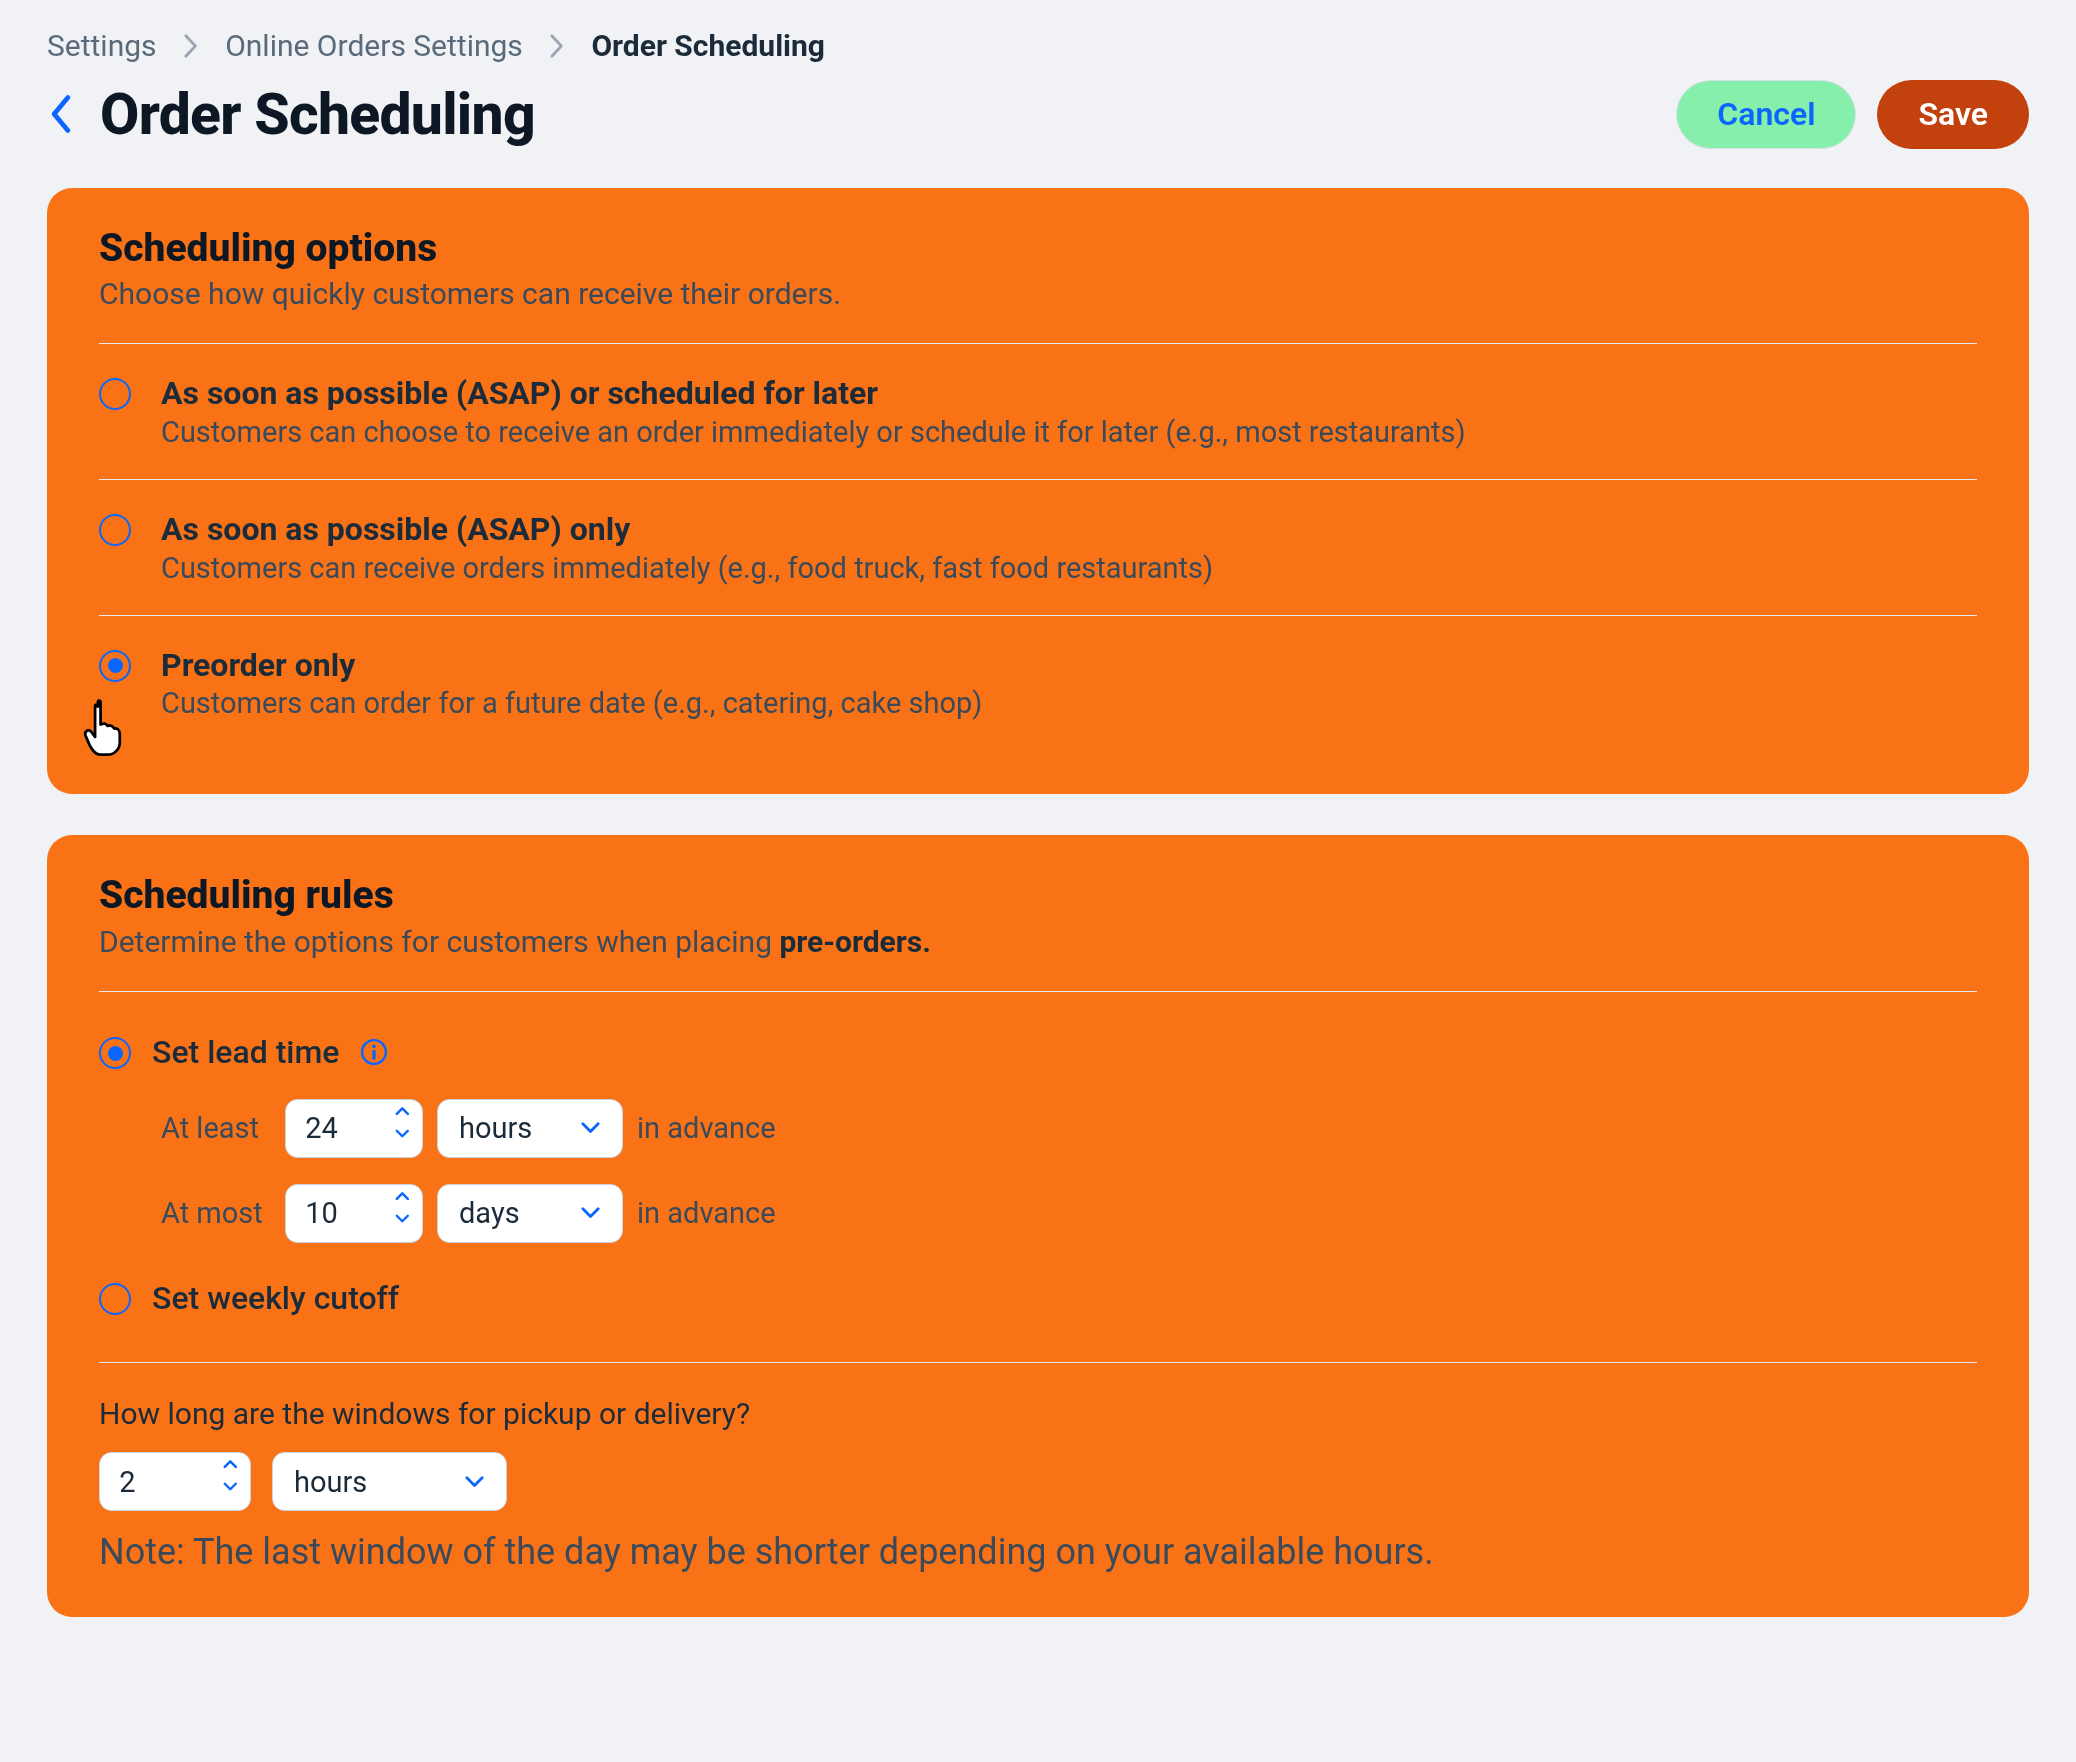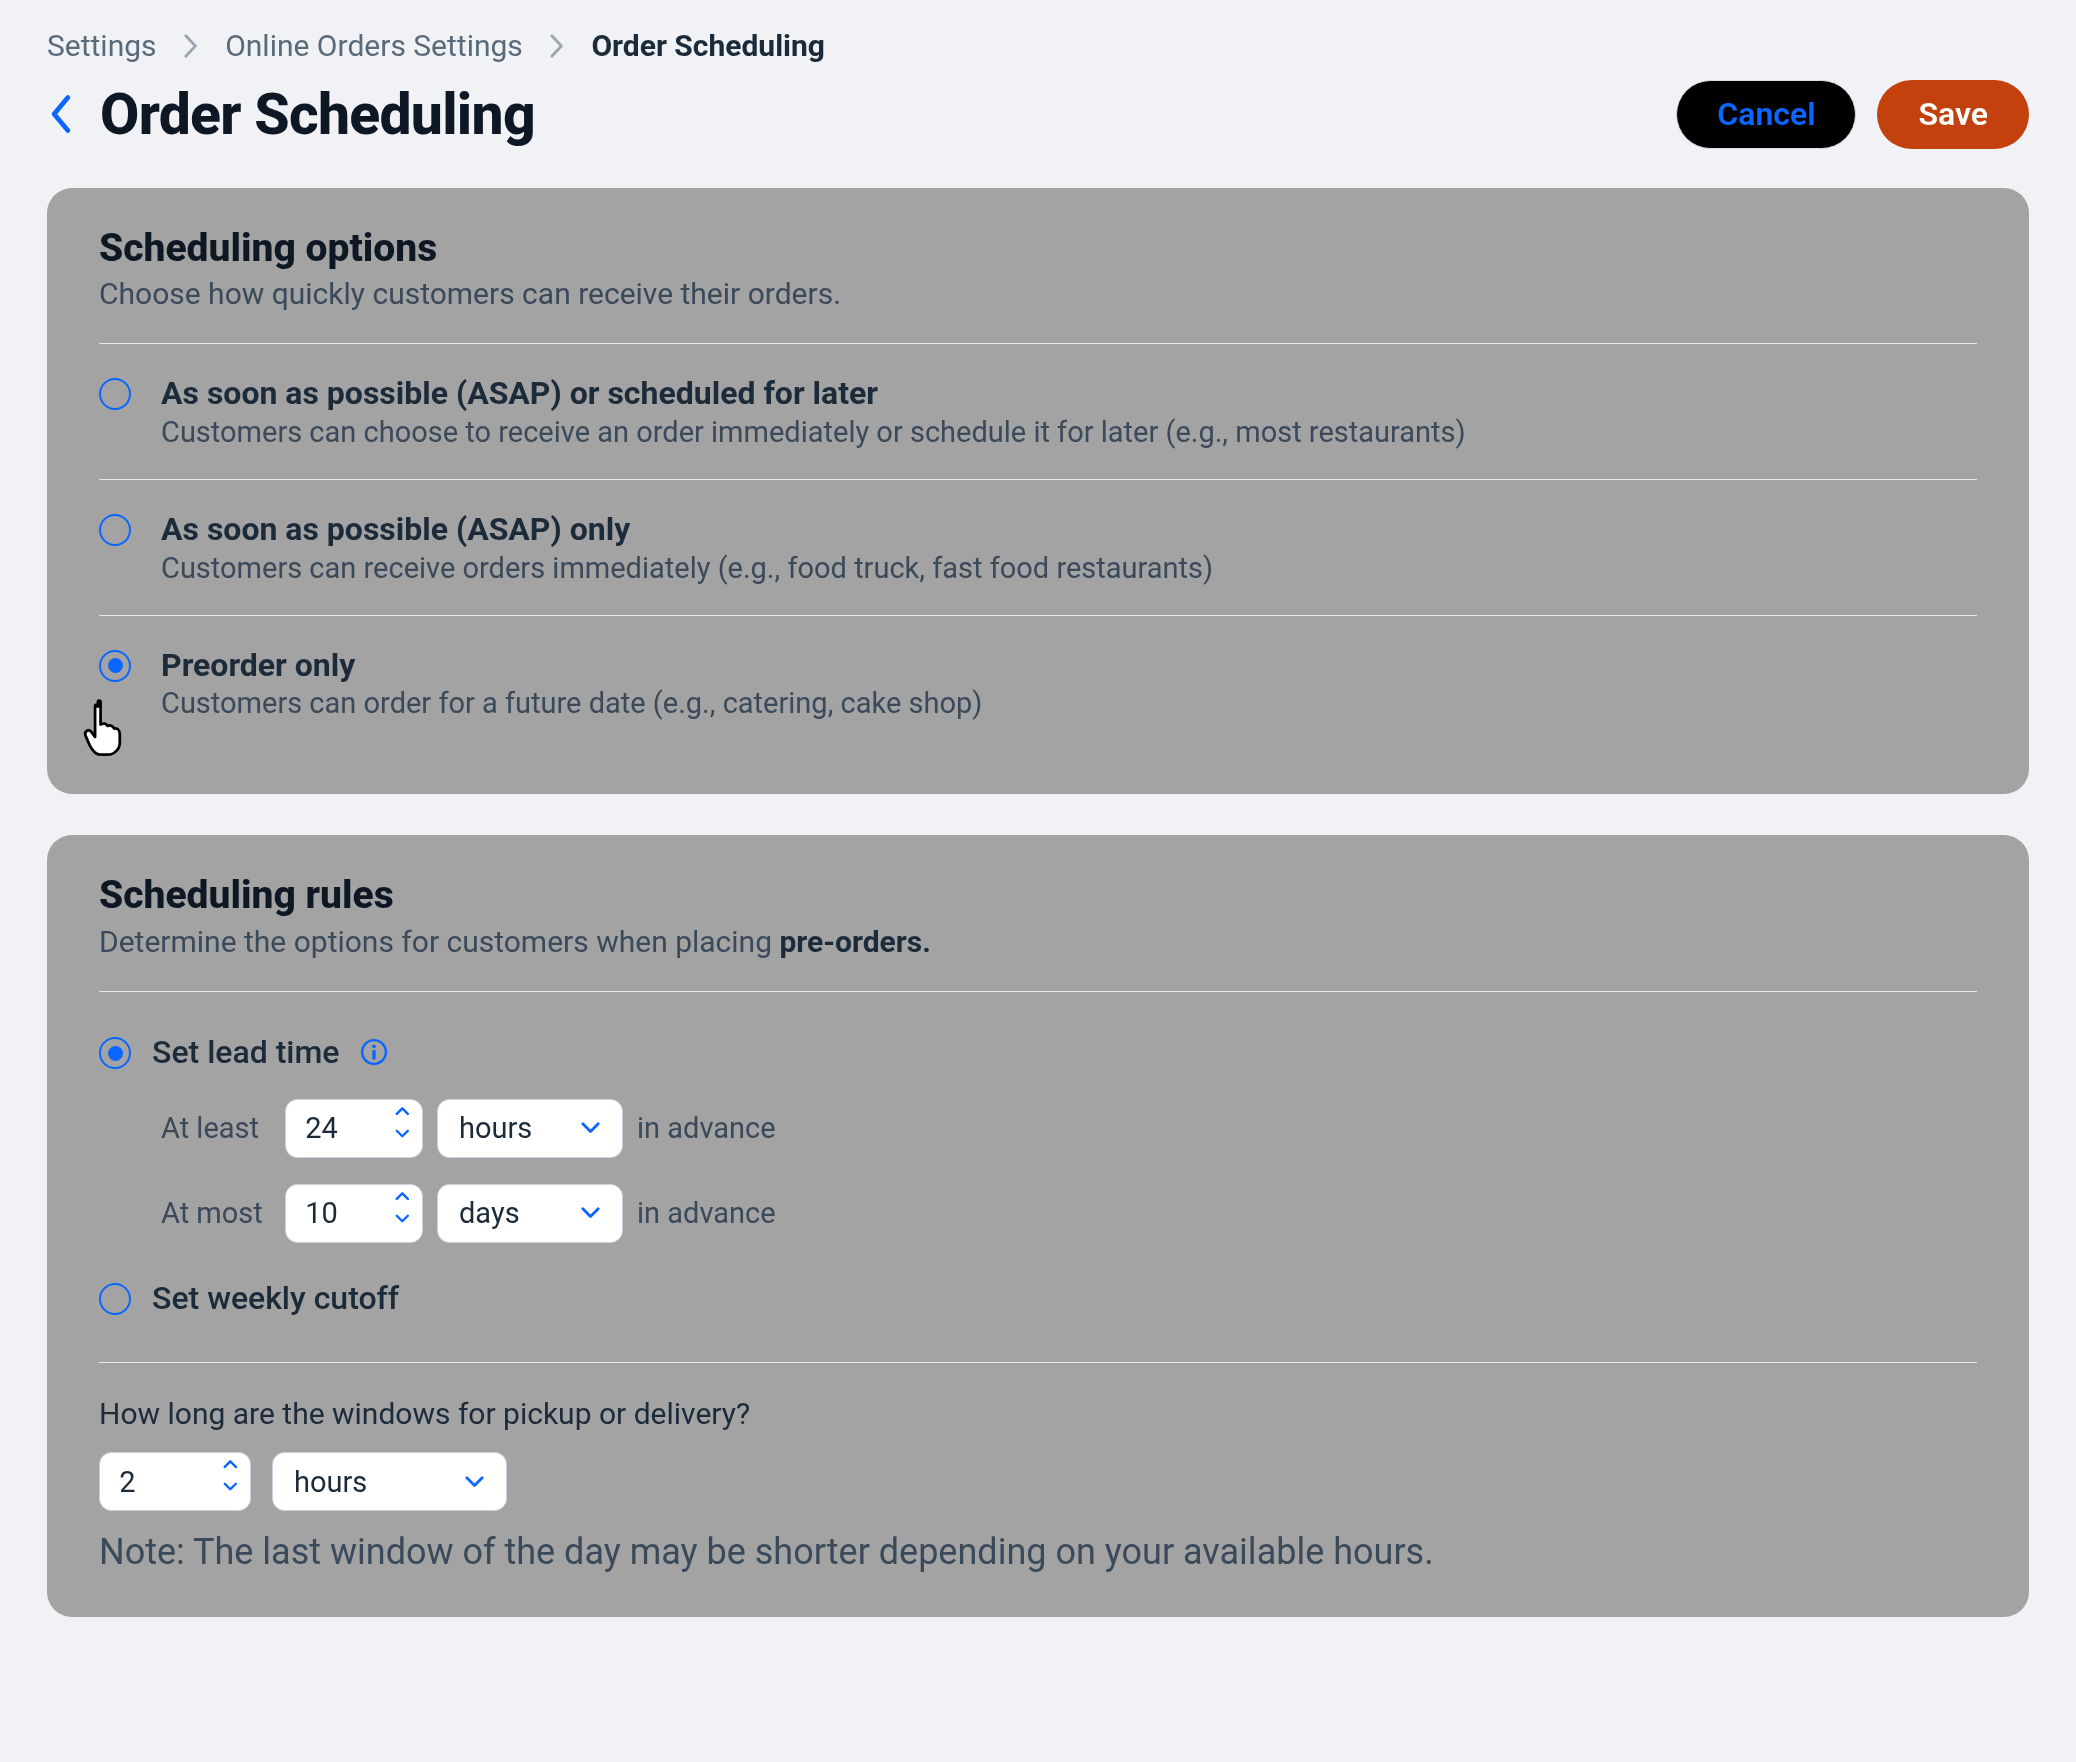--- a/index.html
+++ b/index.html
@@ -45,31 +45,31 @@
     height: 69px;
     border-radius: 41px;
     font-size: 32px;
     font-weight: 600;
     padding: 0 40px;
     display:inline-flex; align-items:center; justify-content:center;
     cursor:pointer;
     border: 1.4px solid transparent;
   }
   .btn-secondary {
-    background: #000000;
+    background: #86efac;
     color: #0a66ff;
     border-color: #d9e0e8;
   }
   .btn-primary {
     background: #c2410c;
     color: #fff;
   }
   
   .card {
-    background: #a3a3a3;
+    background: #f97316;
     border-radius: 25px;
     padding: 37px 52px 44px 52px;
     margin-bottom: 41px;
   }
   .section-title {
     font-size: 39px;
     font-weight: 800;
     color: #0e1724;
     margin: 0 0 5.5px 0;
   }

